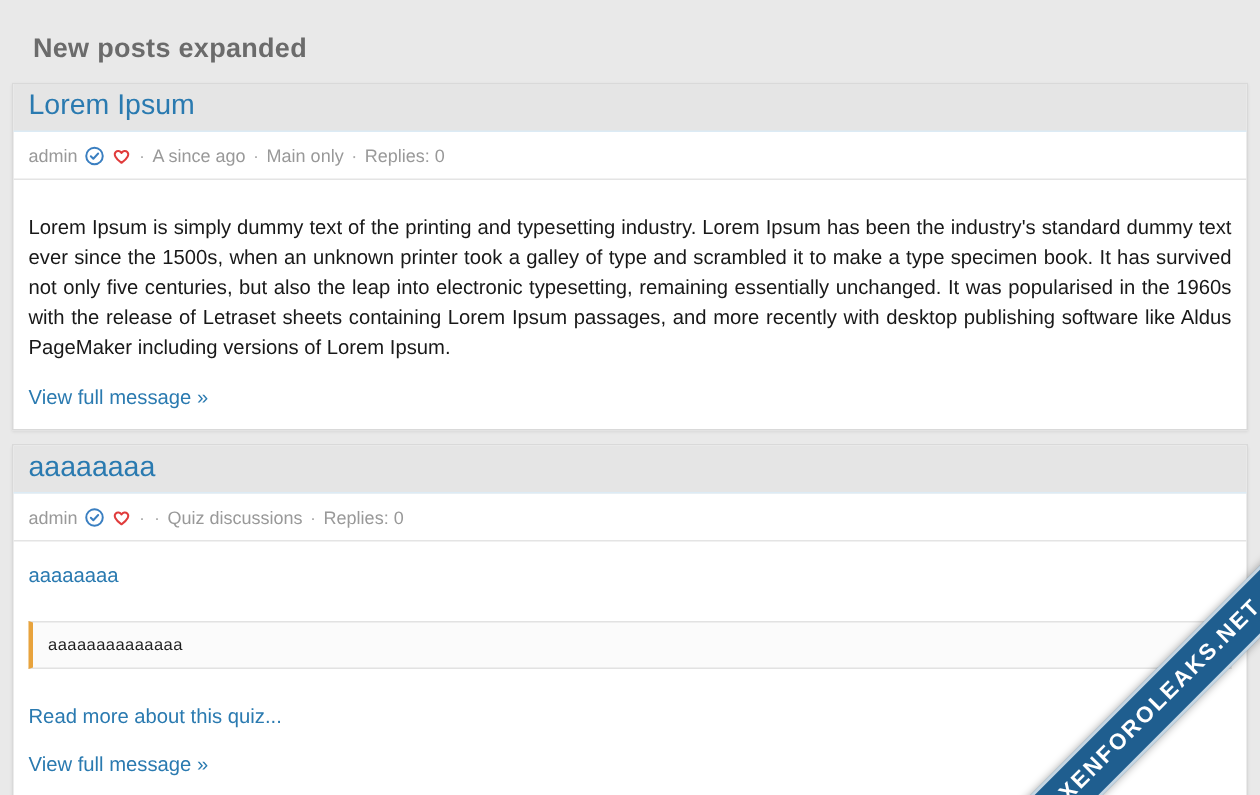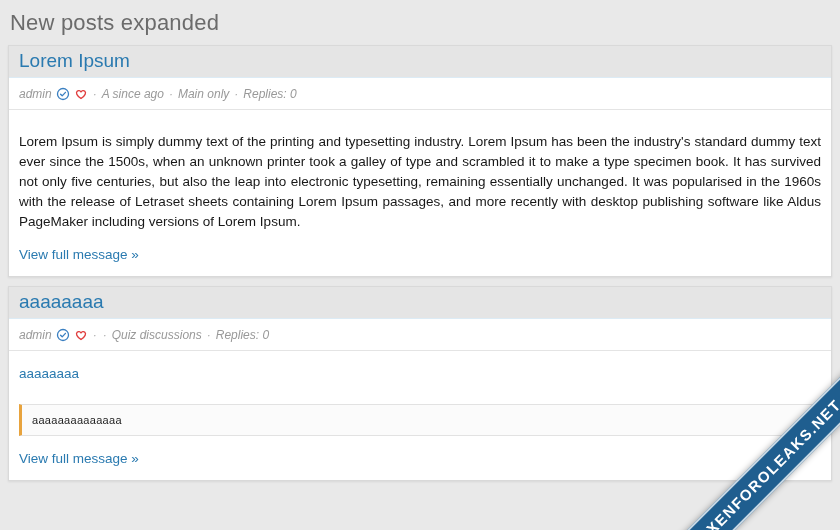--- a/index.html
+++ b/index.html
@@ -3,39 +3,38 @@
 <meta charset="utf-8">
 <style>
   html,body{margin:0;padding:0;}
   body{
     width:840px;height:530px;overflow:hidden;position:relative;
     background:#e9e9e9;
     font-family:"Liberation Sans","DejaVu Sans",sans-serif;
     -webkit-font-smoothing:antialiased;
   }
   .page-heading{
-    margin:0;padding:10px 10px 0 10px;
-    font-size:22px;font-weight:400;color:#6b6b6b;letter-spacing:.2px;
+    margin:12px;padding:10px 10px 0 10px;
+    font-size:18px;font-weight:700;color:#6b6b6b;letter-spacing:.2px;
   }
   .card{
     margin:9px 8px 0 8px;background:#fff;
     border:1px solid #d9d9d9;box-shadow:0 1px 2px rgba(0,0,0,.08);
   }
   .card-title-band{
     background:#e5e5e5;border-bottom:1px solid #dcebf5;
     padding:4px 10px 5px 10px;
   }
   .card-title-band a{
     font-size:19px;color:#2a7ab0;text-decoration:none;line-height:22px;
   }
   .meta-row{
     display:flex;align-items:flex-start;gap:4px;
     padding:9px 10px 8px 10px;font-size:12px;color:#999;
     border-bottom:1px solid #e4e4e4;
-    font-style:italic;
   }
   .meta-row a{color:#999;text-decoration:none;}
   .badge-icon{display:inline-flex;width:14px;height:14px;vertical-align:middle;}
   .badge-icon svg{width:14px;height:14px;}
   .dot{color:#aaa;padding:0 1px;}
   .post-body{padding:8px 10px 12px 10px;font-size:13.5px;color:#181818;}
   .post-body .question{margin:7px 0 0 0;line-height:20px;}
   .post-body .para{margin:14px 0 0 0;line-height:20px;text-align:justify;}
   .link-line{margin:14px 0 0 0;line-height:18px;}
   .link-line a{color:#2a7ab0;text-decoration:none;font-size:13.5px;}
@@ -120,19 +119,22 @@
     <span class="dot">·</span>
     <span>Replies: 0</span>
   </div>
   <div class="post-body">
     <p class="quiz-title-line">
       <a href="#">aaaaaaaa</a>
     </p>
     <div class="quote-block">
       <span>aaaaaaaaaaaaaa</span>
     </div>
+    <p class="read-more-line">
+      <a href="#">Read more about this quiz...</a>
+    </p>
     <p class="link-line">
       <a href="#">View full message »</a>
     </p>
   </div>
 </div>
 
 <div class="ribbon">XENFOROLEAKS.NET</div>
 
 </body></html>

